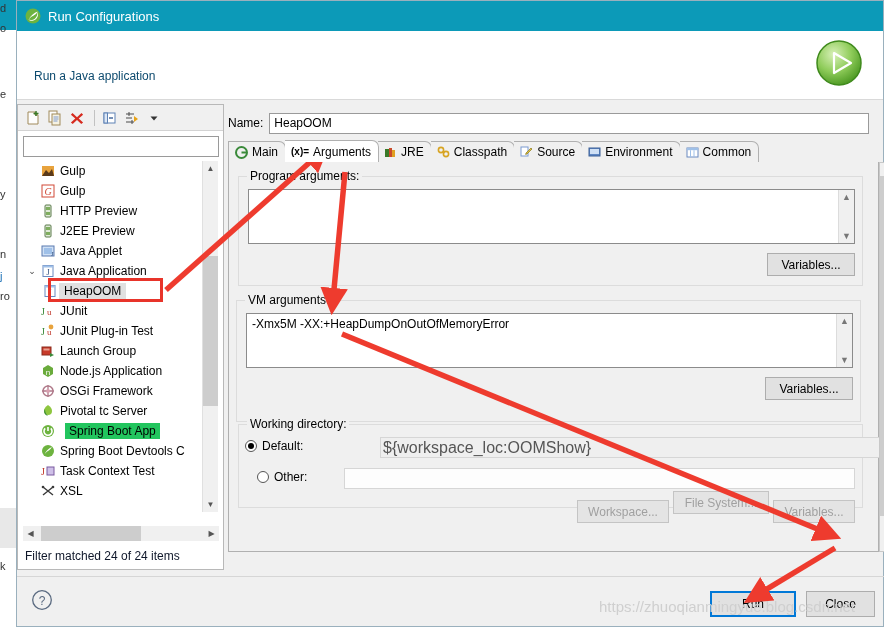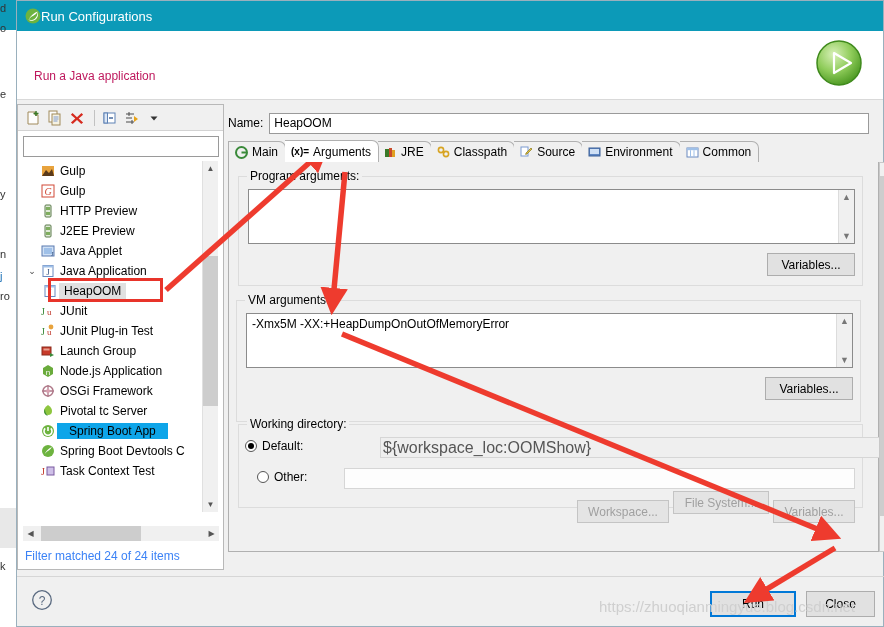--- a/index.html
+++ b/index.html
@@ -33,37 +33,37 @@
     background: #f0f0f0;
     border: 1px solid #9ab0bd;
     box-sizing: border-box;
   }
   .titlebar {
     position: absolute; left: 0; top: 0; right: 0; height: 30px;
     background: #0c9ab8;
     display: flex; align-items: center; padding-left: 8px;
   }
   .titlebar .ttl {
-    color: #ffffff; font-size: 13px; 
+    color: #ffffff; font-size: 13px; margin-left: 7px;
     font-family: "Liberation Sans", sans-serif;
   }
   .leaf-icon { width: 16px; height: 16px; display:block; }
 
   .header {
     position: absolute; left: 0; top: 30px; right: 0; height: 68px;
     background: #ffffff;
     border-bottom: 1px solid #d9d9d9;
   }
   .header .h1 {
     position: absolute; left: 9px; top: 12px;
     font-size: 13px; font-weight: bold; color: #000;
   }
   .header .h2 {
     position: absolute; left: 17px; top: 38px;
-    font-size: 12px; color: #be185d;
+    font-size: 12px; color: #0c4a6e;
   }
   .header .runbig { position: absolute; right: 18px; top: 6px; }
 
   
   .leftpanel {
     position: absolute; left: 0px; top: 103px; width: 207px; height: 466px;
     border: 1px solid #b8b8b8; background: #ffffff; box-sizing: border-box;
   }
   .toolbar {
     position: absolute; left: 0; top: 0; right: 0; height: 26px;
@@ -80,21 +80,21 @@
     position: absolute; left: 5px; top: 56px; width: 196px; height: 351px;
     background: #ffffff; overflow: hidden;
   }
   .trow {
     height: 20px; display: flex; align-items: center;
     padding-left: 2px; font-size: 12px; white-space: nowrap;
   }
   .trow .twist { width: 14px; text-align:center; font-size:9px; color:#4a4a4a; }
   .trow .ticon { width: 18px; display:flex; align-items:center; justify-content:center; }
   .trow .tlabel { margin-left: 3px; }
-  .trow.sel .tlabel { background: #0ea5e9; padding: 1px 12px; margin-left:0px; }
+  .trow.sel .tlabel { background: #22c55e; padding: 1px 4px; margin-left:8px; }
   .trow.sel2 .tlabel { background: #e0e0e0; padding: 1px 5px; margin-left:0px; }
   .trow.indent { padding-left: 18px; }
 
   .vscroll {
     position: absolute; width: 15px; background: #f0f0f0;
     border-left: 1px solid #e0e0e0;
   }
   .vscroll .arrow {
     width: 15px; height: 15px; display:flex; align-items:center; justify-content:center;
     font-size: 8px; color: #555;
@@ -102,21 +102,21 @@
   .vscroll .thumb { position:absolute; left:0; width:15px; background:#cdcdcd; }
 
   .hscroll {
     position: absolute; left: 5px; bottom: 28px; width: 196px; height: 15px;
     background: #f0f0f0; box-sizing: border-box;
   }
   .hscroll .harrow { position:absolute; top:0; width:15px;height:15px; display:flex;align-items:center;justify-content:center;font-size:8px;color:#555;}
   .hscroll .hthumb { position:absolute; top:0; height:15px; background:#cdcdcd; }
 
   .filterstat {
-    position: absolute; left: 7px; bottom: 6px; font-size: 12px; color:#3b82f6;margin-top:46px;
+    position: absolute; left: 7px; bottom: 6px; font-size: 12px; color:#0f172a;margin-top:46px;
   }
 
   
   .rightpanel {
     position: absolute; left: 211px; top: 103px; width: 656px; height: 466px;
   }
   .namerow { position:absolute; left:0; top:8px; height:22px; width:100%; display:flex; align-items:center; }
   .namelbl { font-size:12px; margin-right:6px; }
   .nameinput {
     width: 600px; height: 21px; border:1px solid #9a9a9a; background:#fff;
@@ -463,20 +463,31 @@
             </div>
             <div class="trow">
               <span class="twist"></span>
               <span class="ticon">
                 <svg width="14" height="14" viewBox="0 0 14 14">
                   <text x="0" y="11" font-size="10" fill="#c0392b" font-family="Liberation Serif,serif">J</text>
                   <rect x="6" y="3" width="7" height="8" fill="#cfc0e8" stroke="#7a5aa0"></rect>
                 </svg>
               </span>
               <span class="tlabel">Task Context Test</span>
+            </div>
+            <div class="trow">
+              <span class="twist"></span>
+              <span class="ticon">
+                <svg width="14" height="14" viewBox="0 0 14 14">
+                  <path d="M2 3l10 8M12 3L2 11" stroke="#3a3a3a" stroke-width="1.4"></path>
+                  <circle cx="2" cy="3" r="1.3" fill="#3a3a3a"></circle>
+                  <circle cx="12" cy="3" r="1.3" fill="#3a3a3a"></circle>
+                </svg>
+              </span>
+              <span class="tlabel">XSL</span>
             </div>
           </div>
       </div>
 
       <div class="vscroll" style="right:5px; top:56px; height:351px;">
         <div class="arrow">▲</div>
         <div class="thumb" style="top:95px; height:150px;"></div>
         <div class="arrow" style="position:absolute;bottom:0;">▼</div>
       </div>
 

